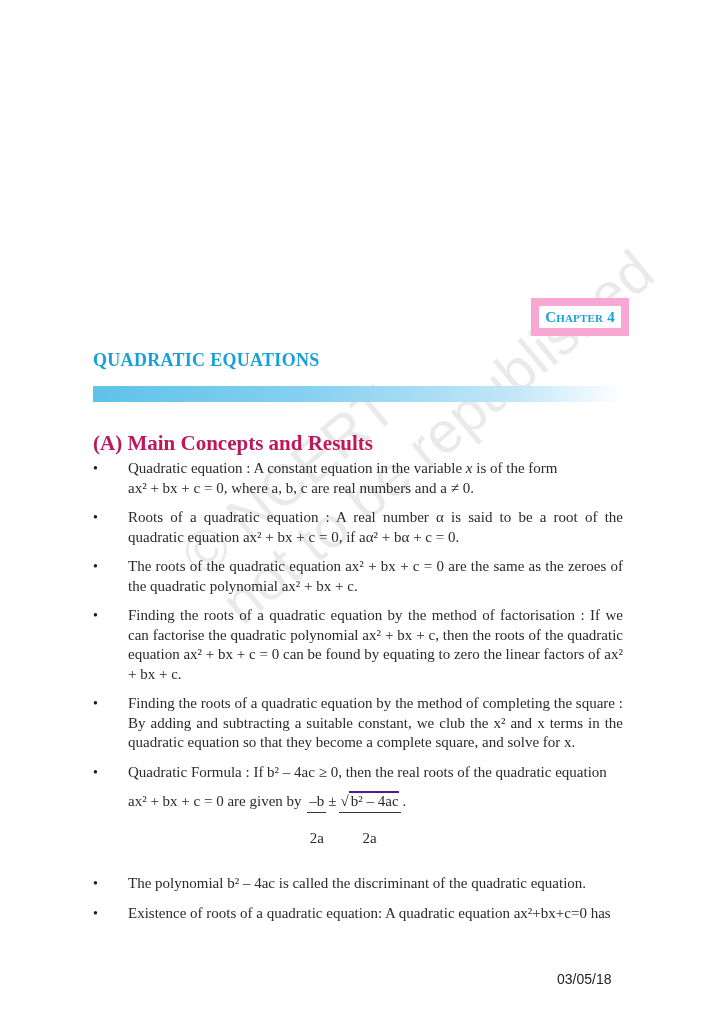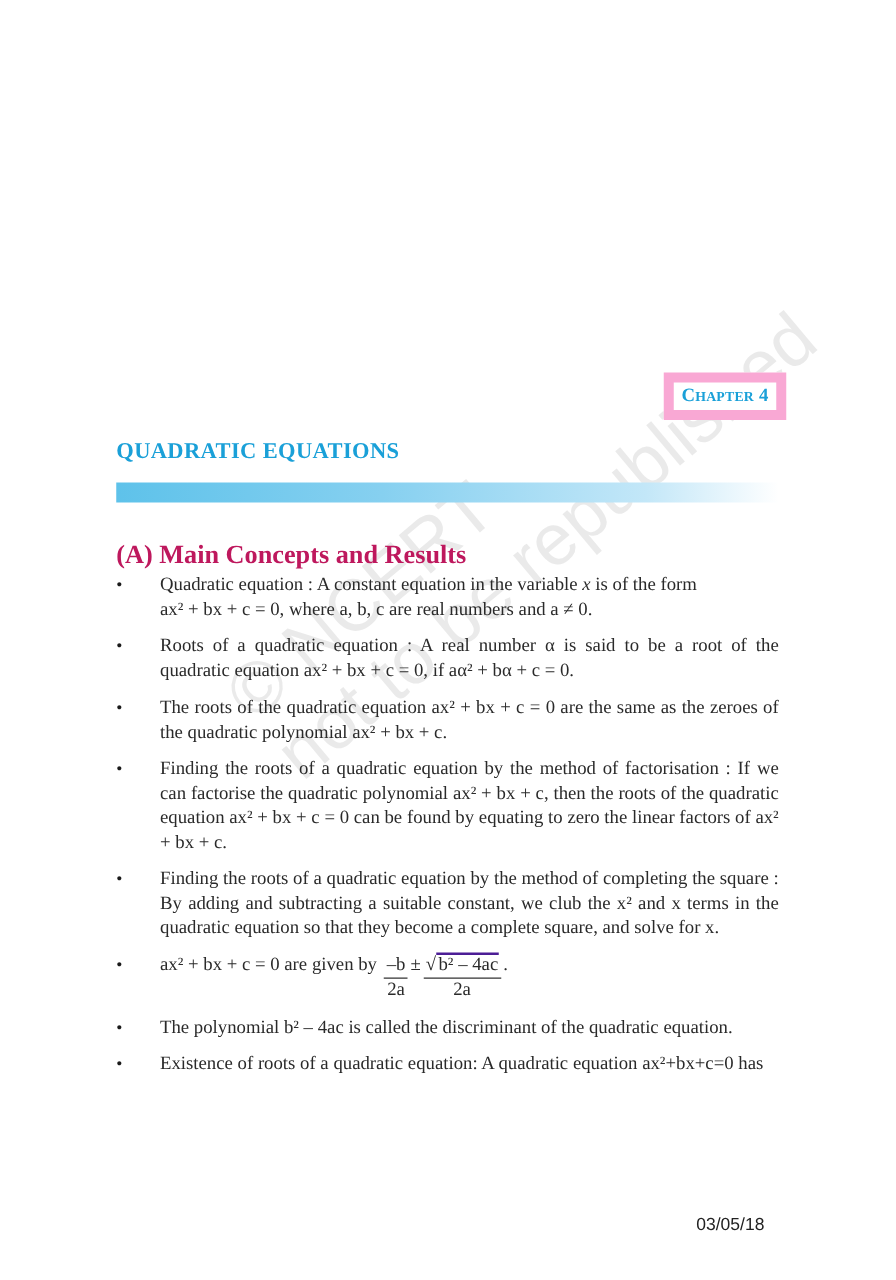--- a/index.html
+++ b/index.html
@@ -22,21 +22,21 @@
 
   .bullets { position: absolute; left: 93px; top: 459px; width: 530px; margin: 0; padding: 0; list-style: none; }
   .bullet { position: relative; padding-left: 35px; font-size: 15px; line-height: 19.5px; text-align: justify; margin-bottom: 10px; }
   .bullet-dot { position: absolute; left: 0; top: 0; font-size: 14px; color: #1a1a1a; }
   .bullet-text { display: block; }
   i.m { font-style: italic; }
 
   .formula-line { display: flex; margin-top: 10px; }
   .frac { display: inline-flex; flex-direction: column; align-items: center; margin: 0 2px; vertical-align: middle; }
   .frac .num { border-bottom: 1px solid #333; padding: 0 2px; }
-  .frac .den { padding: 0 2px; }
+  .frac .den { padding: 16px 2px; }
   .sqrt { border-top: 2px solid #4c1d95; padding-left: 2px; }
 
   .footer-date { position: absolute; left: 557px; top: 971px; font-family: "Liberation Sans", "DejaVu Sans", sans-serif; font-size: 14px; color: #222; }
 
   .watermark { position: absolute; left: 170px; top: 540px; transform: rotate(-40deg); transform-origin: left top;
                font-family: "Liberation Sans", "DejaVu Sans", sans-serif; color: rgba(160,160,160,0.22);
                font-size: 58px; line-height: 62px; white-space: nowrap; pointer-events: none; }
 </style>
 </head>
 <body>
@@ -74,20 +74,21 @@
     <li class="bullet">
       <span class="bullet-dot">•</span>
       <span class="bullet-text">Finding the roots of a quadratic equation by the method of factorisation : If we can factorise the quadratic polynomial ax² + bx + c, then the roots of the quadratic equation ax² + bx + c = 0 can be found by equating to zero the linear factors of ax² + bx + c.</span>
     </li>
     <li class="bullet">
       <span class="bullet-dot">•</span>
       <span class="bullet-text">Finding the roots of a quadratic equation by the method of completing the square : By adding and subtracting a suitable constant, we club the x² and x terms in the quadratic equation so that they become a complete square, and solve for x.</span>
     </li>
     <li class="bullet">
       <span class="bullet-dot">•</span>
+      <span class="bullet-text">Quadratic Formula : If b² – 4ac ≥ 0, then the real roots of the quadratic equation</span>
       <div class="formula-line">
         <span>ax² + bx + c = 0 are given by</span>&nbsp;
         <span class="frac">
           <span class="num">–b</span>
           <span class="den">2a</span>
         </span>
         <span>±</span>
         <span class="frac">
           <span class="num">√<span class="sqrt">b² – 4ac</span></span>
           <span class="den">2a</span>

